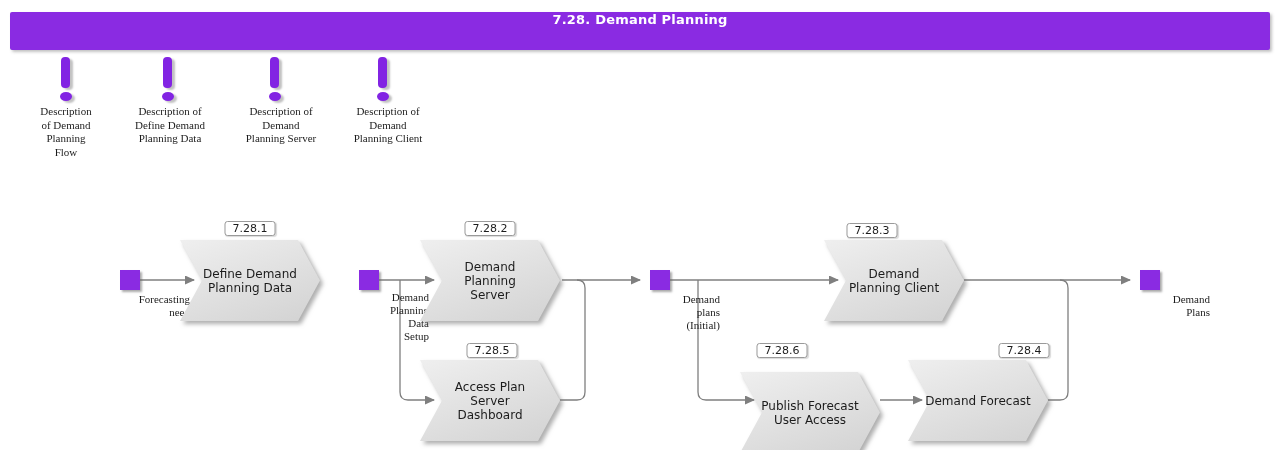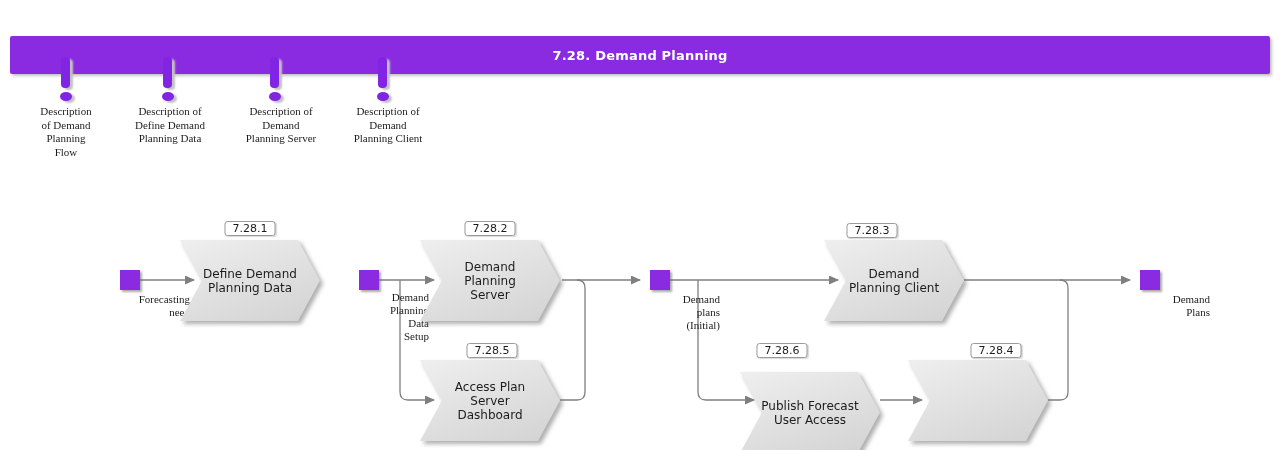--- a/index.html
+++ b/index.html
@@ -2,22 +2,22 @@
 <html><head>
 <meta charset="utf-8">
 <style>
   * { margin:0; padding:0; box-sizing:border-box; }
   html,body { width:1280px; height:450px; background:#ffffff; overflow:hidden;
     font-family:"DejaVu Sans","Liberation Sans",sans-serif; color:#1c1c1c; }
   .stage { position:relative; width:1280px; height:450px; }
 
   
   .banner { position:absolute; left:10px; top:12px; width:1260px; height:38px;
-    background:#8a2be2; border-radius:2px; display:flex; align-items:center; justify-content:center;
-    box-shadow:2px 2px 3px rgba(120,120,120,.45);margin-top:24px; }
+    background:#8a2be2; border-radius:2px; display:flex; justify-content:center;
+    box-shadow:2px 2px 3px rgba(120,120,120,.45); }
   .banner-title { color:#ffffff; font-weight:bold; font-size:13px; letter-spacing:.2px; }
 
   
   .note-bar { position:absolute; width:9px; height:31px; top:57px; background:#8224e3;
     border-radius:4px; box-shadow:3px 2px 2px #c2c2c2; }
   .note-dot { position:absolute; width:12px; height:9px; top:92px; background:#8224e3;
     border-radius:50%; box-shadow:3px 2px 2px #c2c2c2; }
   .note-label { position:absolute; top:105px; width:130px; text-align:center;
     font-size:11px; line-height:13.5px; white-space:pre-line; }
 
@@ -142,22 +142,23 @@
 Server
 Dashboard</div>
   </div>
   <div class="chev" style="left:740px; top:372px">
     <div class="chev-shape"></div>
     <div class="chev-label">Publish Forecast
 User Access</div>
   </div>
   <div class="chev" style="left:908px; top:360px">
     <div class="chev-shape"></div>
+    <div class="chev-label">Demand Forecast</div>
   </div>
 
   <div class="badge" style="left:250px; top:221px">7.28.1</div>
   <div class="badge" style="left:490px; top:221px">7.28.2</div>
   <div class="badge" style="left:872px; top:223px">7.28.3</div>
   <div class="badge" style="left:492px; top:343px">7.28.5</div>
   <div class="badge" style="left:782px; top:343px">7.28.6</div>
-  <div class="badge" style="left:996px; top:343px">7.28.4</div>
+  <div class="badge" style="left:1024px; top:343px">7.28.4</div>
 
 </div>
 
 </body></html>

